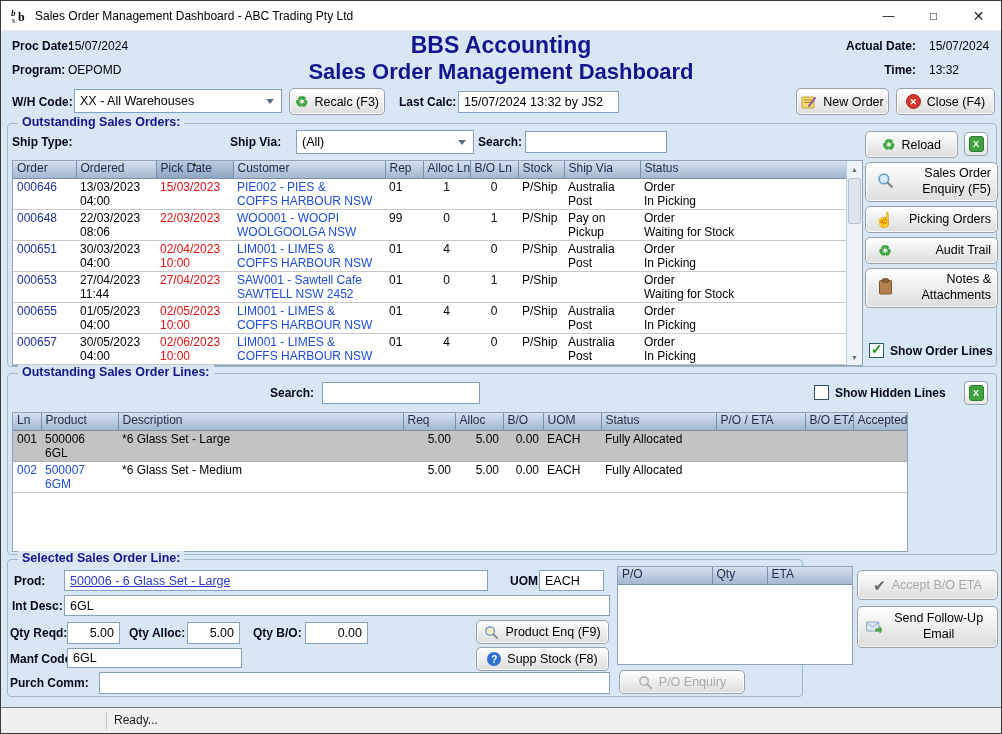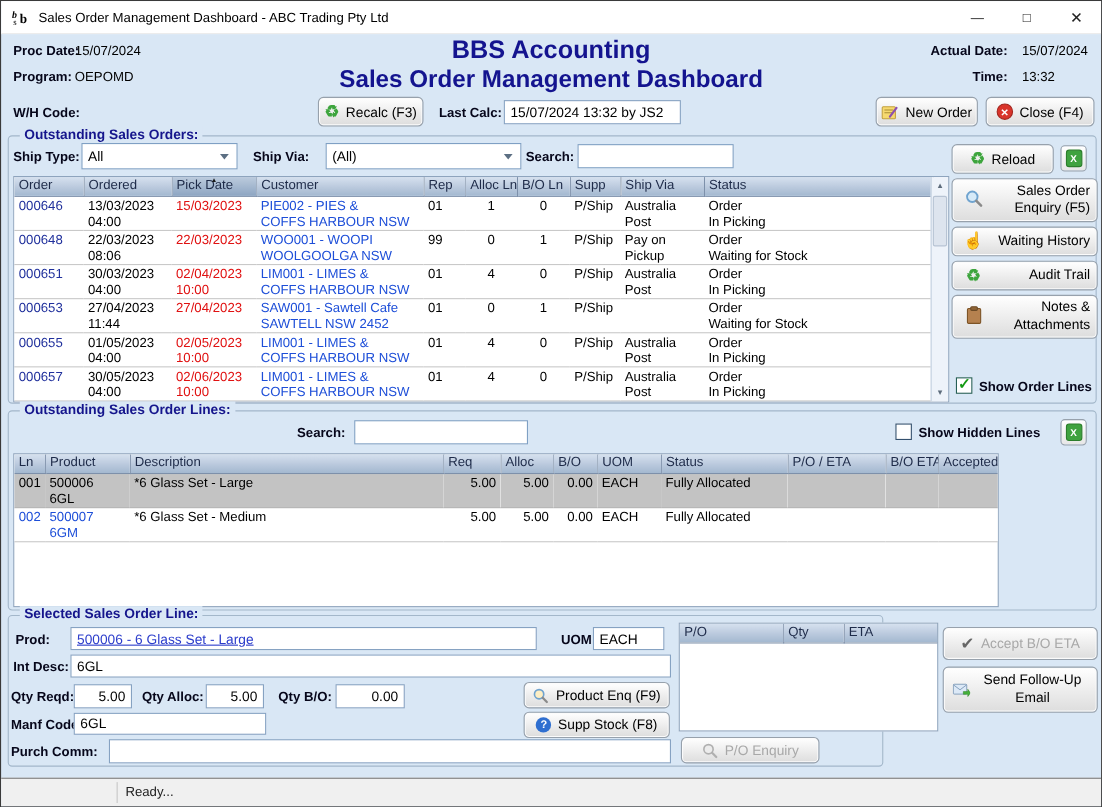--- a/index.html
+++ b/index.html
@@ -99,20 +99,24 @@
   <div class="abs lbl" style="left:11px;top:62px;">Program:</div>
   <div class="abs val" style="left:67px;top:62px;">OEPOMD</div>
   <div class="abs app-title">BBS Accounting</div>
   <div class="abs app-subtitle">Sales Order Management Dashboard</div>
   <div class="abs lbl" style="right:85px;top:38px;">Actual Date:</div>
   <div class="abs val" style="left:928px;top:38px;">15/07/2024</div>
   <div class="abs lbl" style="right:85px;top:62px;">Time:</div>
   <div class="abs val" style="left:928px;top:62px;">13:32</div>
 
   <div class="abs lbl" style="left:11px;top:94px;">W/H Code:</div>
+  <div class="select" style="left:73px;top:88px;width:208px;height:24px;">
+    <span>XX - All Warehouses</span>
+    <span class="chev"></span>
+  </div>
   <div class="btn" style="left:288px;top:87px;width:96px;height:27px;">
     <span class="ic-recycle">♻</span>
     <span>Recalc (F3)</span>
   </div>
   <div class="abs lbl" style="left:398px;top:94px;">Last Calc:</div>
   <div class="fld" style="left:457px;top:90px;width:161px;height:22px;">
     <span>15/07/2024 13:32 by JS2</span>
   </div>
   <div class="btn" style="left:795px;top:87px;width:93px;height:27px;">
     <svg width="16" height="16" viewBox="0 0 16 16">
@@ -125,24 +129,20 @@
   </div>
   <div class="btn" style="left:895px;top:87px;width:99px;height:27px;">
     <span class="ic-close">✕</span>
     <span>Close (F4)</span>
   </div>
 
   <div class="gbox" style="left:6px;top:122px;width:990px;height:244px;">
     <span class="glabel">Outstanding Sales Orders:</span>
 
     <div class="abs lbl" style="left:4px;top:11px;">Ship Type:</div>
-    <div class="select" style="left:66px;top:6px;width:142px;height:24px;">
-      <span>All</span>
-      <span class="chev"></span>
-    </div>
     <div class="abs lbl" style="left:222px;top:11px;">Ship Via:</div>
     <div class="select" style="left:288px;top:6px;width:178px;height:24px;">
       <span>(All)</span>
       <span class="chev"></span>
     </div>
     <div class="abs lbl" style="left:470px;top:11px;">Search:</div>
     <input class="input" style="left: 517px; top: 7px; width: 142px; height: 22px;" value="">
     <div class="btn" style="left:857px;top:7px;width:93px;height:27px;">
       <span class="ic-recycle">♻</span>
       <span>Reload</span>
@@ -167,21 +167,21 @@
           </colgroup>
           <thead>
             <tr>
               <th>Order</th>
               <th>Ordered</th>
               <th class="sorted"><span class="arrow">▲</span>Pick Date</th>
               <th>Customer</th>
               <th>Rep</th>
               <th>Alloc Ln</th>
               <th>B/O Ln</th>
-              <th>Supp</th>
+              <th>Stock</th>
               <th>Ship Via</th>
               <th>Status</th>
             </tr>
           </thead>
           <tbody>
             <tr>
               <td class="t-navy" style="height: 29px;">000646</td>
               <td style="height: 29px;">13/03/2023
 04:00</td>
               <td class="t-red" style="height: 29px;">15/03/2023</td>
@@ -291,21 +291,21 @@
       <span class="ic">
         <svg width="17" height="17" viewBox="0 0 16 16">
             <circle cx="6.5" cy="6.5" r="4.5" fill="#d6eaf8" stroke="#6fa3cf" stroke-width="1.6"></circle>
             <line x1="10" y1="10" x2="14" y2="14" stroke="#8a8a8a" stroke-width="2.2" stroke-linecap="round"></line>
           </svg>
       </span>
       <span class="txt">Sales Order Enquiry (F5)</span>
     </div>
     <div class="btn two-line side-btn" style="left:857px;top:82px;width:133px;height:27px;">
       <span class="ic ic-hand">☝</span>
-      <span class="txt">Waiting History</span>
+      <span class="txt">Picking Orders</span>
     </div>
     <div class="btn two-line side-btn" style="left:857px;top:113px;width:133px;height:27px;">
       <span class="ic ic-recycle">♻</span>
       <span class="txt">Audit Trail</span>
     </div>
     <div class="btn two-line side-btn" style="left:857px;top:144px;width:133px;height:40px;">
       <span class="ic">
         <svg width="15" height="17" viewBox="0 0 15 17">
             <rect x="1.5" y="2.5" width="12" height="13.5" rx="1" fill="#b5814f" stroke="#7d5426"></rect>
             <rect x="4.5" y="0.8" width="6" height="3.4" rx="1" fill="#8f6436" stroke="#6b4a26"></rect>

